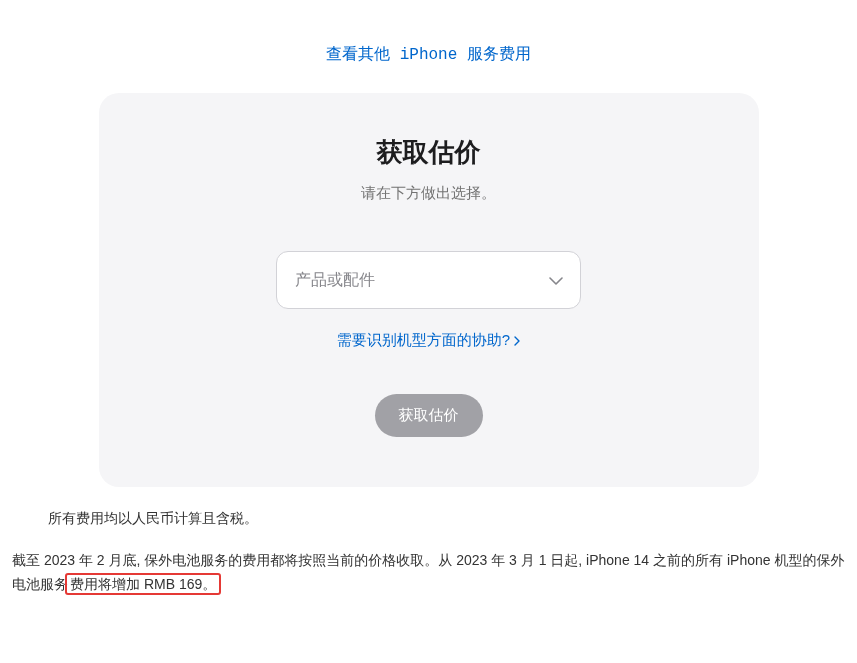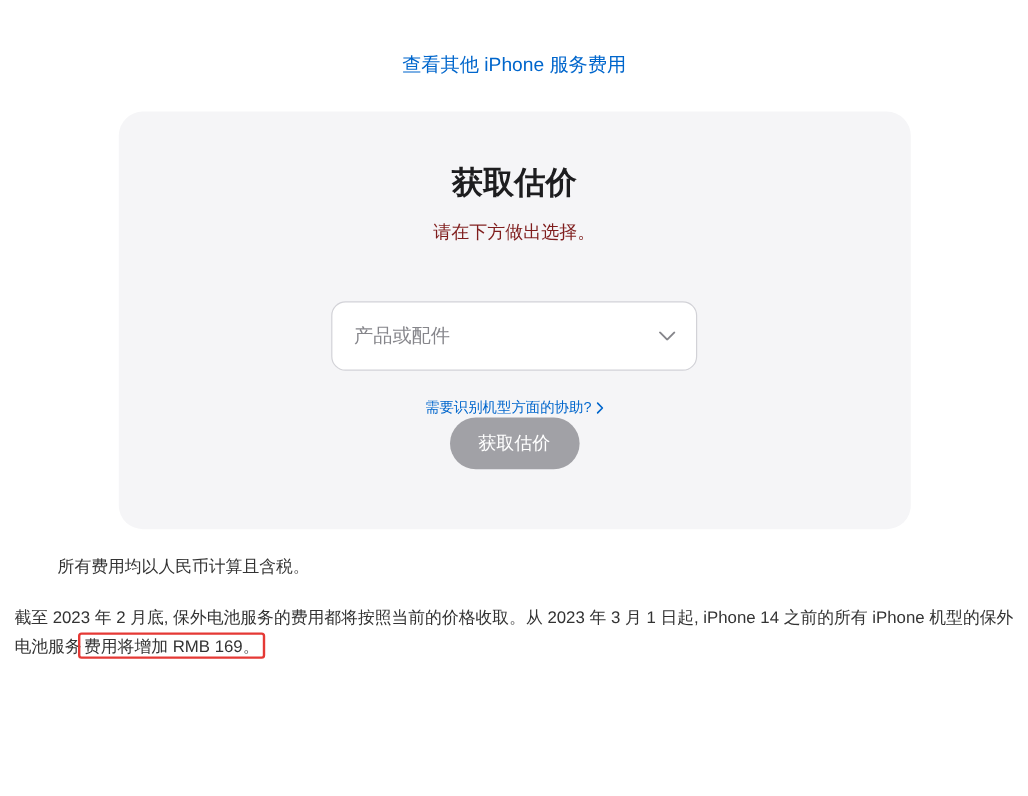--- a/index.html
+++ b/index.html
@@ -19,38 +19,39 @@
       padding: 0 10px;
     }
     .top-link {
       text-align: center;
       padding: 44px 0 28px 0;
     }
     .top-link-text {
       color: #0066cc;
       font-size: 16px;
       cursor: pointer;
+      font-family: Liberation Mono, monospace;
     }
     .card {
       background: #f5f5f7;
       border-radius: 20px;
       padding: 42px 40px 50px 40px;
       margin: 0 auto;
       width: 660px;
       text-align: center;
     }
     .card-title {
       font-size: 26px;
       font-weight: 600;
       color: #1d1d1f;
       margin-bottom: 14px;
     }
     .card-subtitle {
       font-size: 15px;
-      color: #7f1d1d;
+      color: #737373;
       margin-bottom: 48px;
     }
     .select-wrapper {
       position: relative;
       width: 305px;
       margin: 0 auto 20px auto;
     }
     .select-box {
       width: 100%;
       height: 58px;
@@ -67,22 +68,23 @@
     }
     .select-chevron {
       position: absolute;
       right: 18px;
       top: 50%;
       transform: translateY(-50%);
       pointer-events: none;
     }
     .help-link {
       color: #0066cc;
-      font-size: 12px;
+      font-size: 15px;
       margin-top: 2px;
+      margin-bottom: 44px;
       display: inline-flex;
       align-items: center;
       cursor: pointer;
     }
     .help-link-arrow {
       margin-left: 4px;
       display: inline-flex;
     }
     .submit-btn {
       background: #a1a1a6;

